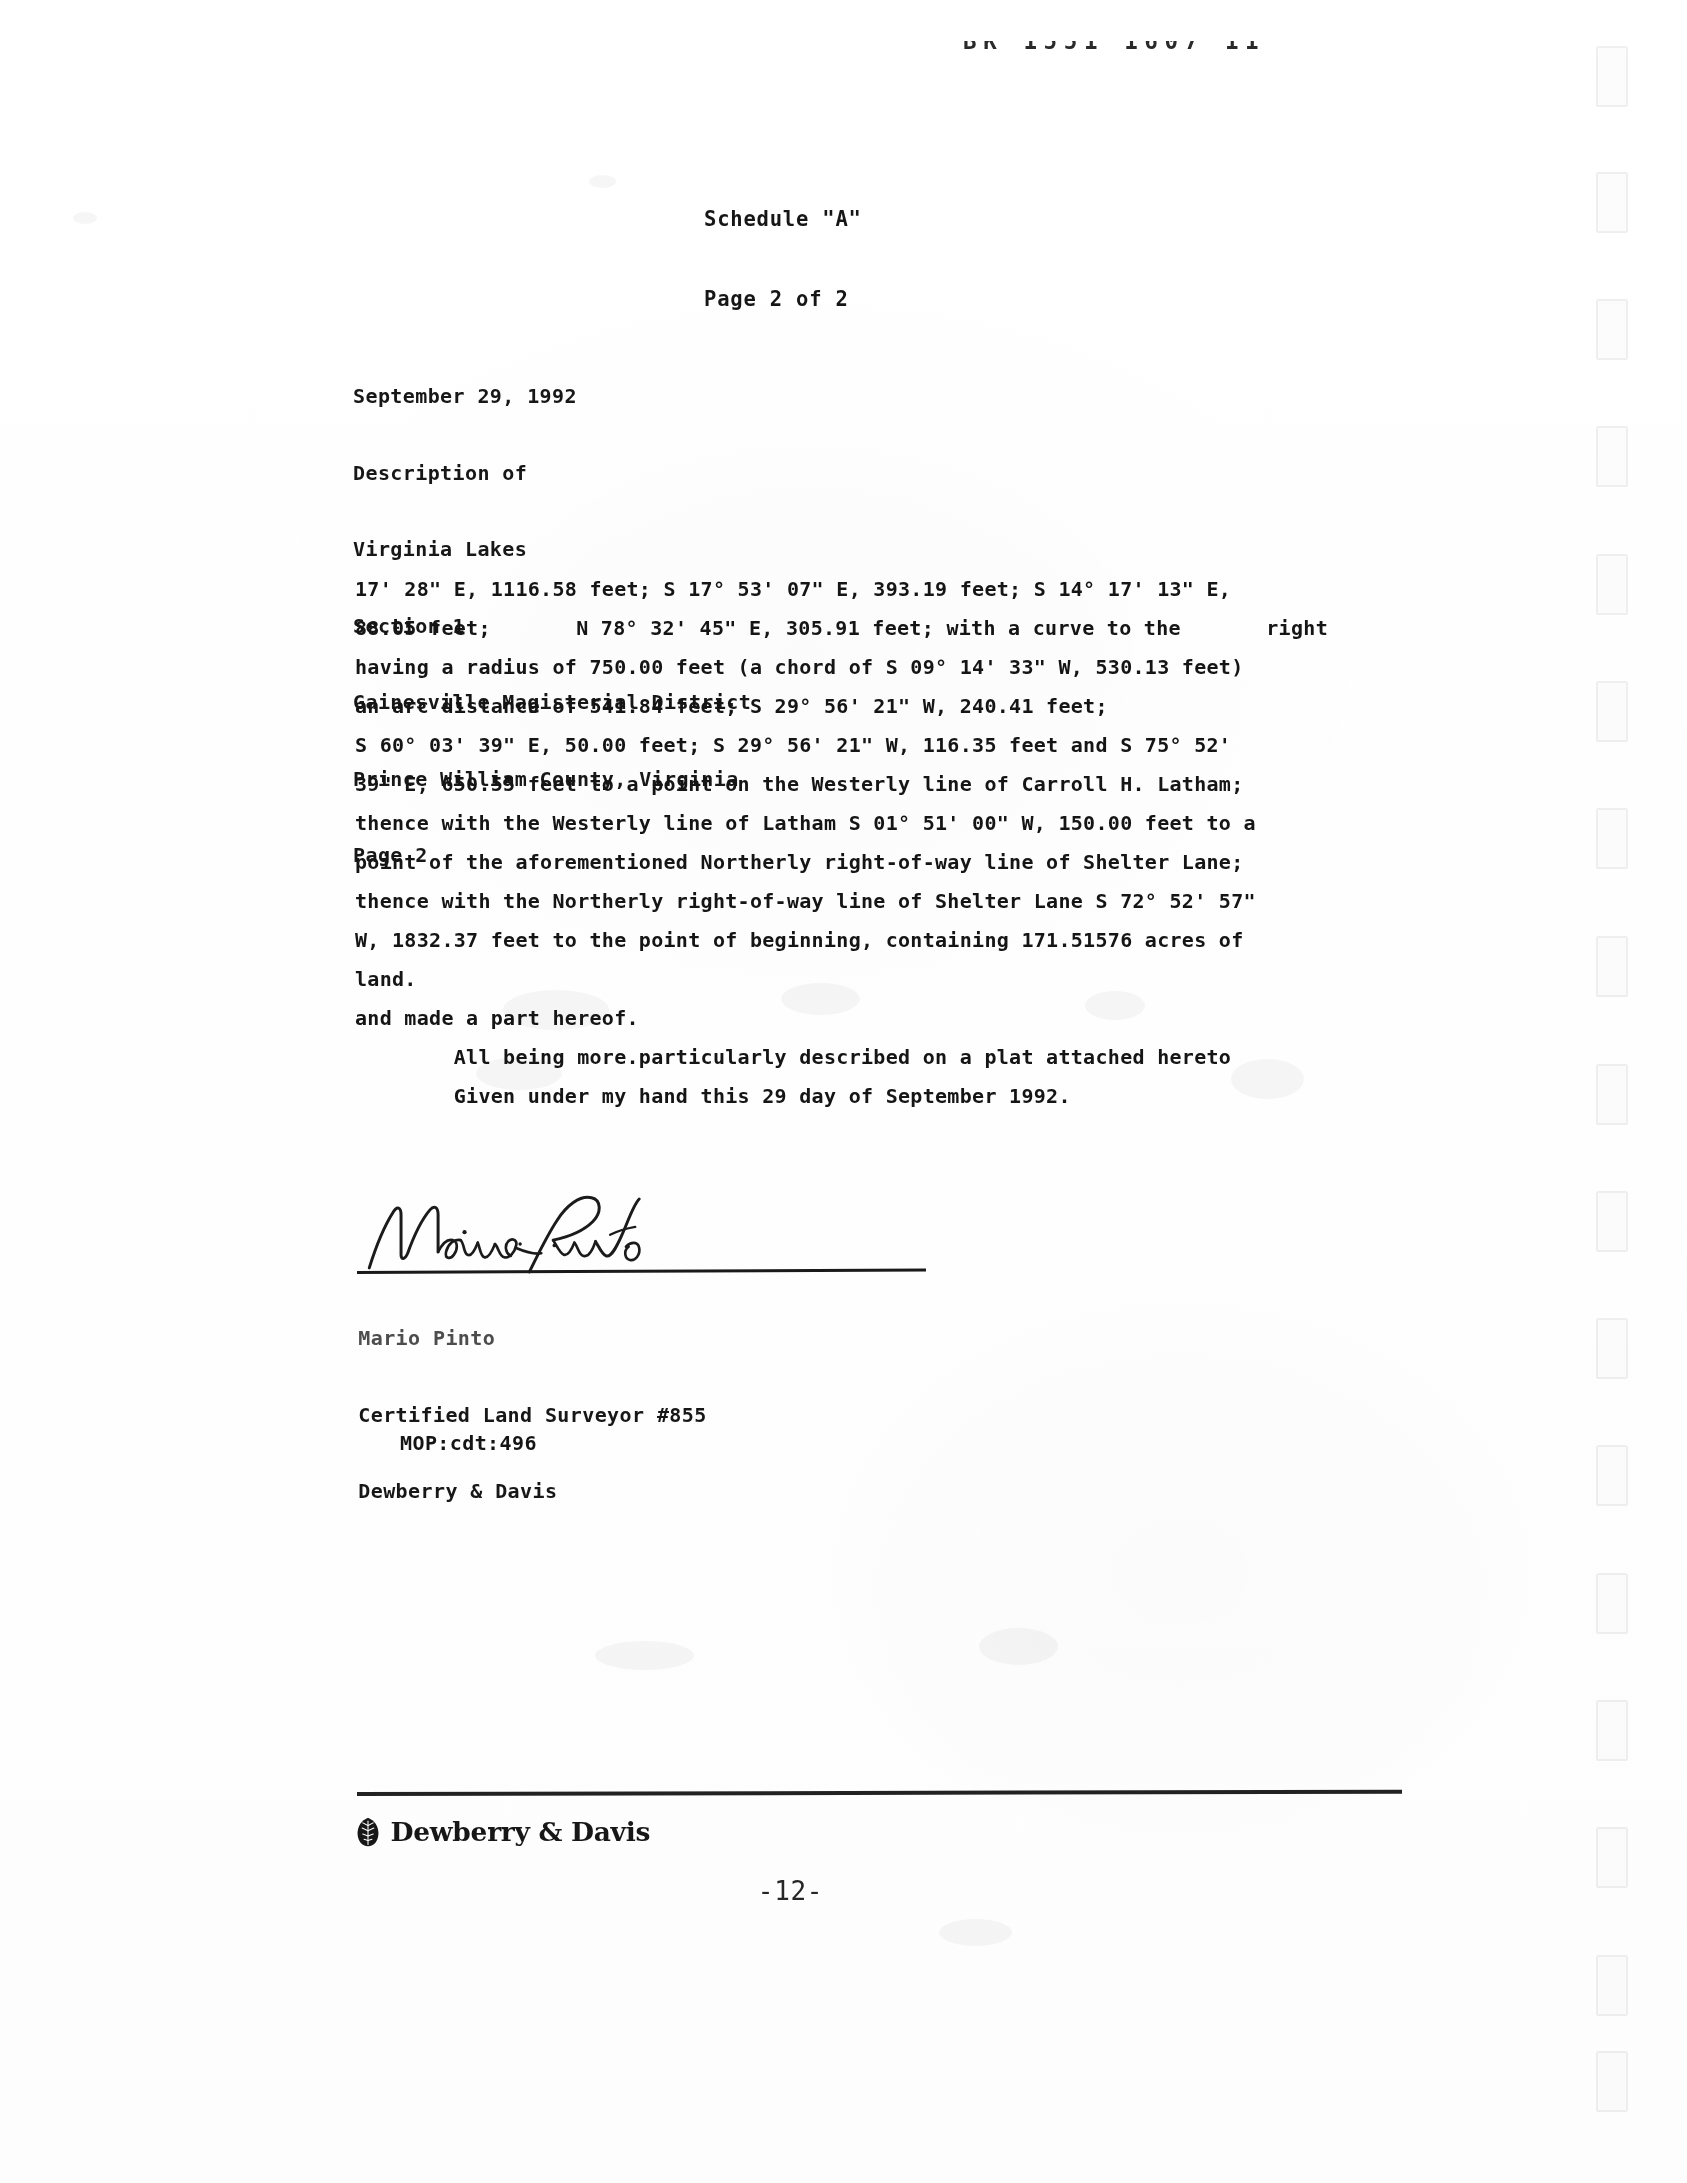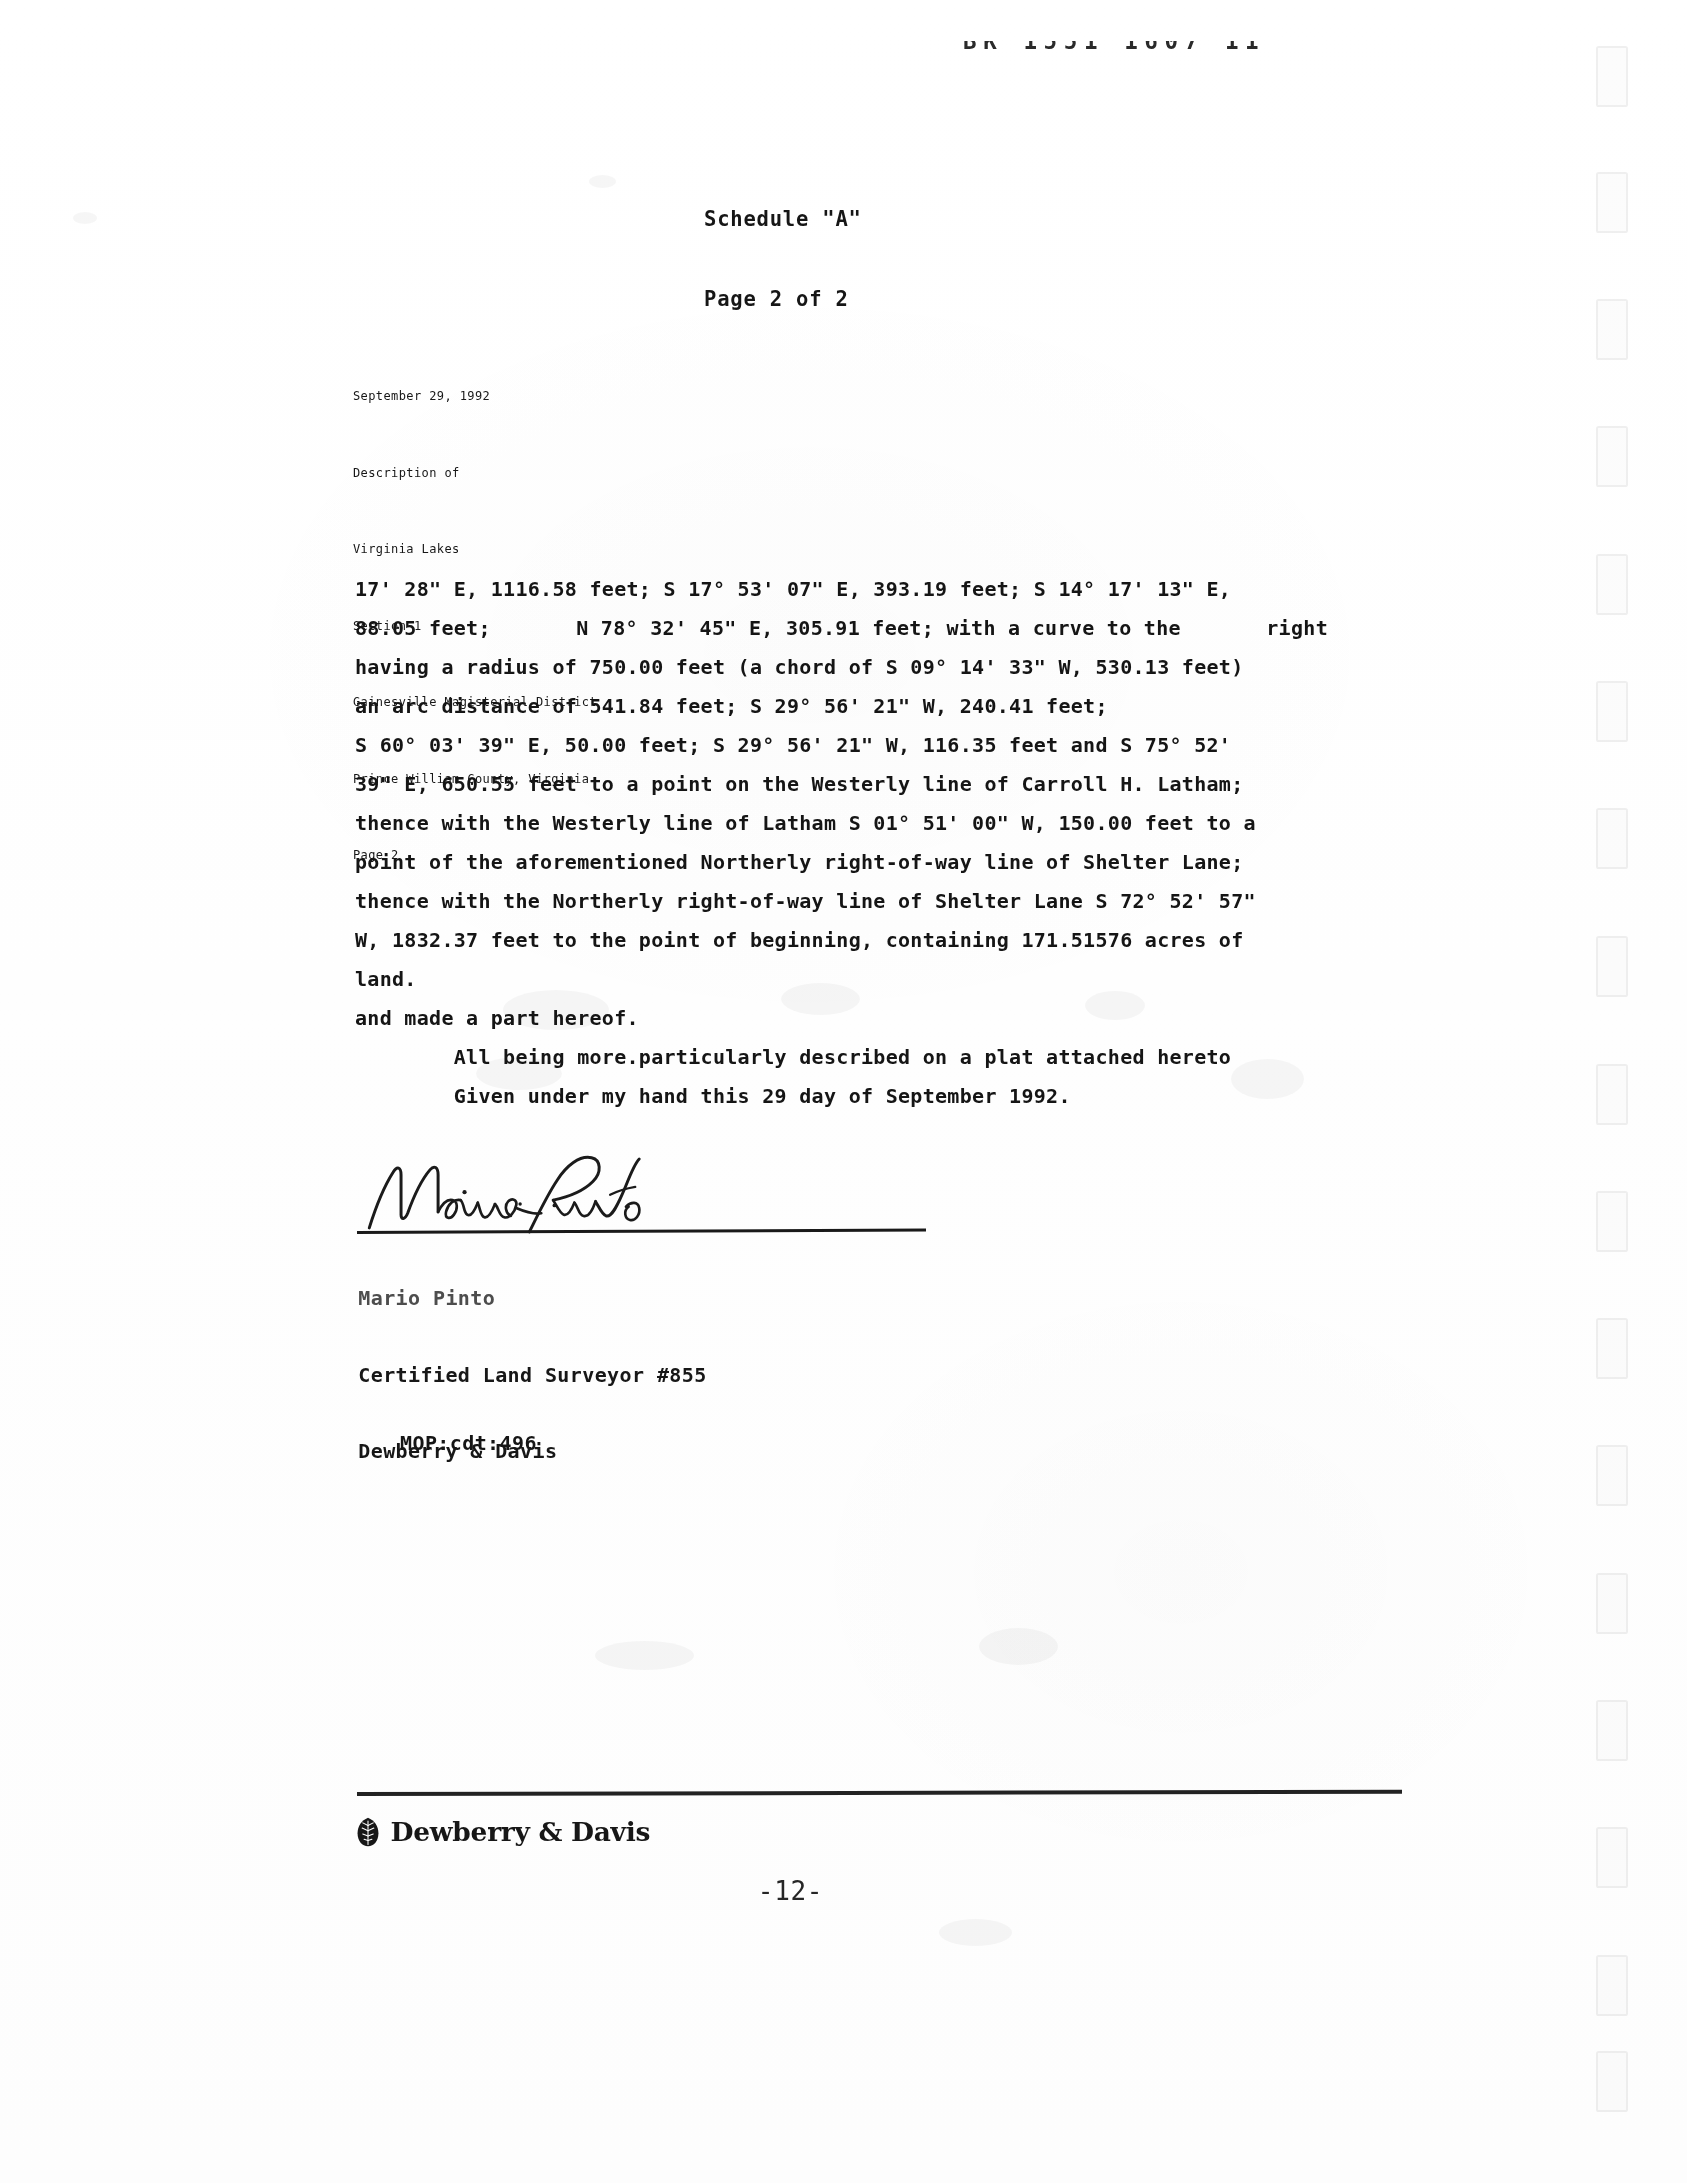--- a/index.html
+++ b/index.html
@@ -85,22 +85,22 @@
     letter-spacing: 0.8px;
     color: #161616;
     white-space: pre;
   }
 
   
   .address-block {
     position: absolute;
     left: 353px;
     top: 333px;
-    font-size: 12px;
-    font-weight: 400;
+    font-size: 20px;
+    font-weight: 700;
     line-height: 25.5px;
     letter-spacing: 0.4px;
     color: #171717;
     white-space: pre;
   }
 
   
   .body-block {
     position: absolute;
     left: 355px;
@@ -127,21 +127,21 @@
     height: 39px;
     line-height: 39px;
     white-space: pre;
     letter-spacing: 0.3px;
   }
 
   
   .signature-area {
     position: absolute;
     left: 357px;
-    top: 1148px;
+    top: 1188px;
     width: 635px;
     height: 198px;
   }
   .sig-ink {
     position: absolute;
     left: 6.6px;
     top: -5.3px;
     width: 344px;
     height: 93px;
   }

